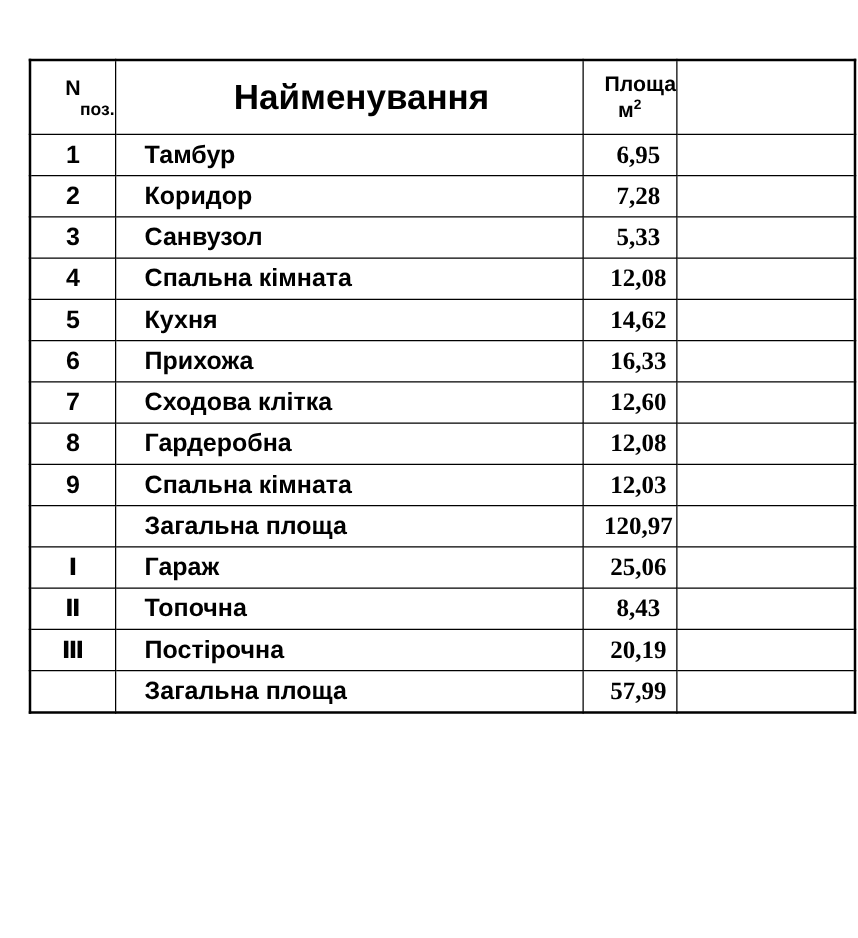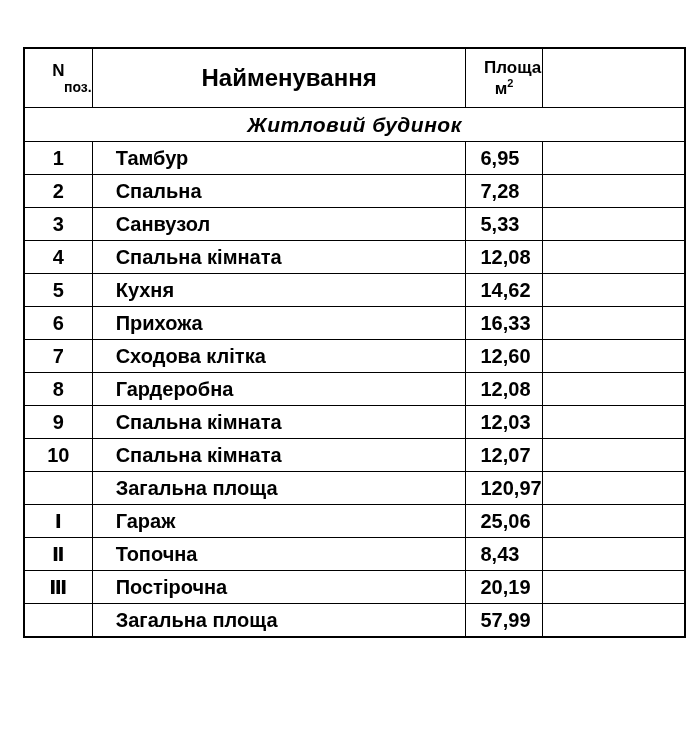--- a/index.html
+++ b/index.html
@@ -29,41 +29,41 @@
     font-weight: bold;
     padding: 0;
     vertical-align: middle;
     overflow: hidden;
     white-space: nowrap;
   }
   
   .hdr-row td { height: 58px; text-align: center; }
   .hdr-pos-line1 { font-size: 17px; line-height: 1.05; }
   .hdr-pos-line2 { font-size: 14px; line-height: 1.05; padding-left: 39px; }
-  .hdr-name { font-size: 24px; padding-left: 20px; }
+  .hdr-name { font-size: 28px; padding-left: 20px; }
   .hdr-area-line1 { font-size: 17px; line-height: 1.15; padding-left: 17px; }
   .hdr-area-line2 { font-size: 17px; line-height: 1.15; }
   .hdr-area-line2 sup { font-size: 11px; }
   
   .section-row td {
     height: 33px;
     text-align: center;
     font-style: italic;
     font-size: 21px;
     letter-spacing: 0.5px;
   }
   
   .data-row td { height: 32px; font-size: 20px; }
   td.pos-cell { text-align: center; }
   td.pos-cell.roman {
     font-family: "DejaVu Sans", "Liberation Serif", serif;
     font-size: 19px;
   }
   td.name-cell { padding-left: 23px; text-align: left; }
-  td.area-cell { padding-left: 14px; text-align: left; }
+  td.area-cell { padding-left: 14px; text-align: center; font-family: Liberation Serif, serif; }
   td.note-cell { }
 </style>
 </head>
 <body>
 
 <div class="sheet">
   <table class="area-table">
     <colgroup>
       <col style="width:40px">
       <col style="width:374px">
@@ -80,33 +80,30 @@
       <td>
         <div class="hdr-name">Найменування</div>
       </td>
       <td>
         <div class="hdr-area-line1">Площа</div>
         <div class="hdr-area-line2"><span>м</span><sup>2</sup></div>
       </td>
       <td></td>
     </tr>
 
-    <tr class="section-row">
-      <td colspan="4">Житловий будинок</td>
-    </tr>
 
     <tr class="data-row">
       <td class="pos-cell">1</td>
       <td class="name-cell">Тамбур</td>
       <td class="area-cell">6,95</td>
       <td class="note-cell"></td>
     </tr>
     <tr class="data-row">
       <td class="pos-cell">2</td>
-      <td class="name-cell">Спальна</td>
+      <td class="name-cell">Коридор</td>
       <td class="area-cell">7,28</td>
       <td class="note-cell"></td>
     </tr>
     <tr class="data-row">
       <td class="pos-cell">3</td>
       <td class="name-cell">Санвузол</td>
       <td class="area-cell">5,33</td>
       <td class="note-cell"></td>
     </tr>
     <tr class="data-row">
@@ -139,26 +136,20 @@
       <td class="area-cell">12,08</td>
       <td class="note-cell"></td>
     </tr>
     <tr class="data-row">
       <td class="pos-cell">9</td>
       <td class="name-cell">Спальна кімната</td>
       <td class="area-cell">12,03</td>
       <td class="note-cell"></td>
     </tr>
     <tr class="data-row">
-      <td class="pos-cell">10</td>
-      <td class="name-cell">Спальна кімната</td>
-      <td class="area-cell">12,07</td>
-      <td class="note-cell"></td>
-    </tr>
-    <tr class="data-row">
       <td class="pos-cell"></td>
       <td class="name-cell">Загальна площа</td>
       <td class="area-cell">120,97</td>
       <td class="note-cell"></td>
     </tr>
 
 
     <tr class="data-row">
       <td class="pos-cell roman">Ⅰ</td>
       <td class="name-cell">Гараж</td>

